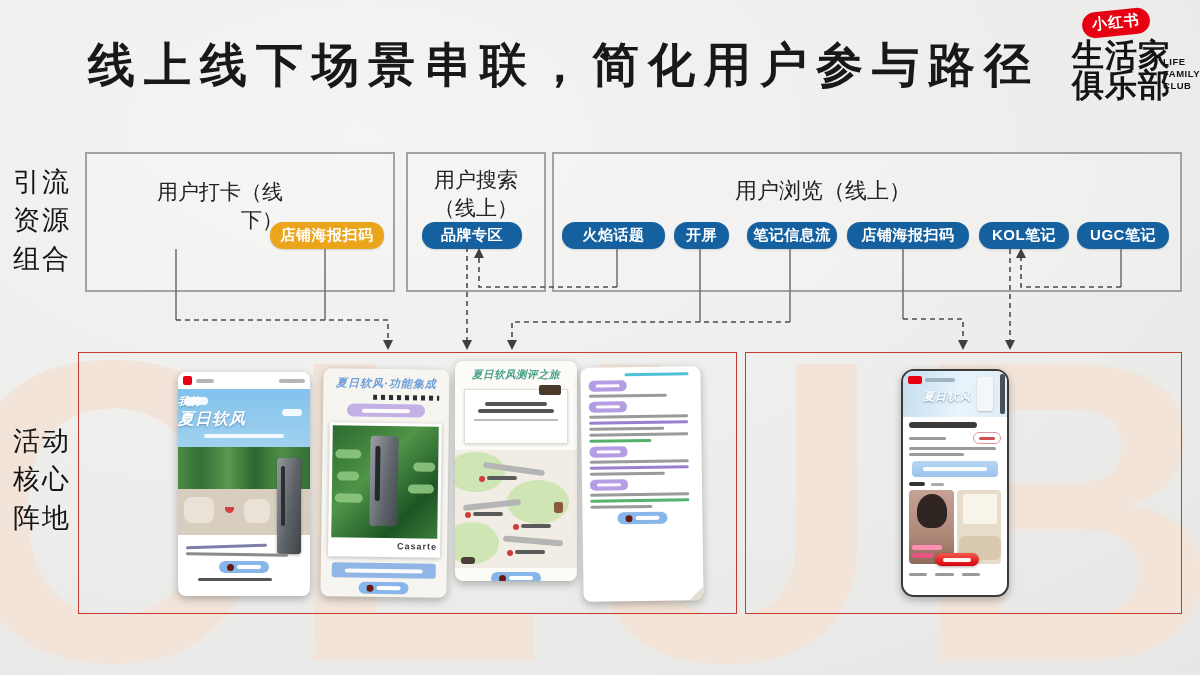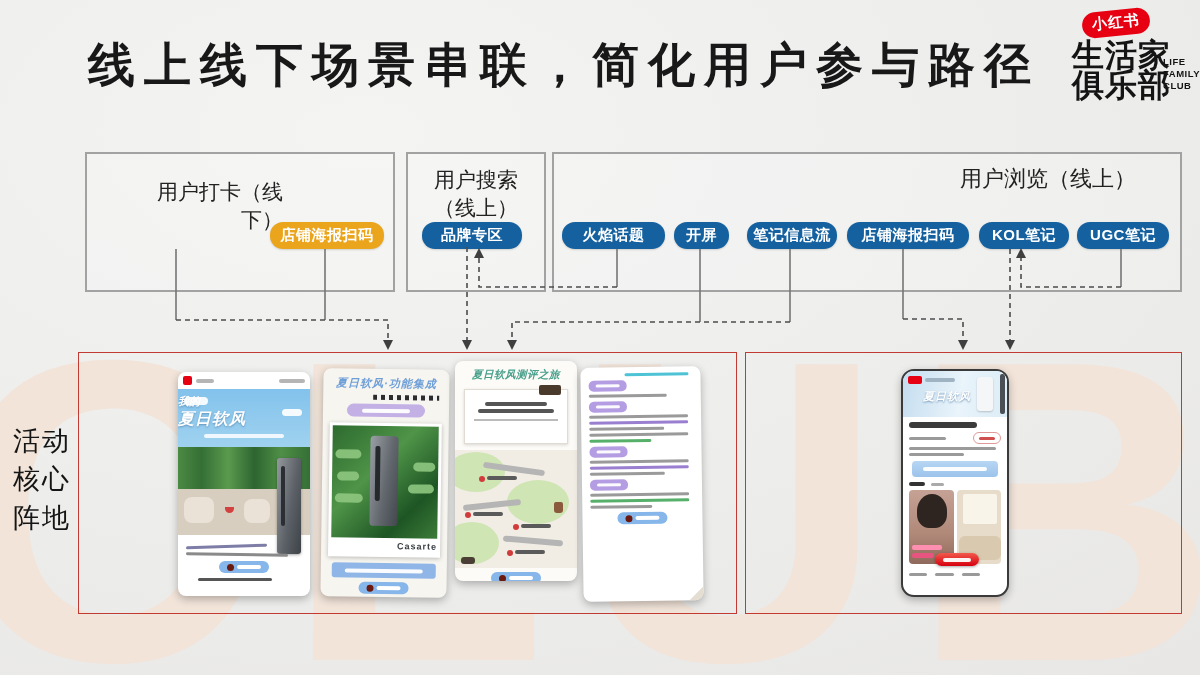--- a/index.html
+++ b/index.html
@@ -25,21 +25,21 @@
   .side-label.bottom{top:422px;}
   
   .flow-box{position:absolute;top:152px;height:140px;border:2px solid #a2a2a2;
             background:rgba(255,255,255,.18);z-index:2;box-sizing:border-box;}
   .box-a{left:85px;width:310px;}
   .box-b{left:406px;width:140px;}
   .box-c{left:552px;width:630px;}
   .flow-title{font-size:21px;color:#222;line-height:1.35;}
   .box-a .flow-title{margin:24px 0 0 62px;width:134px;text-align:right;}
   .box-b .flow-title{margin-top:12px;text-align:center;}
-  .box-c .flow-title{margin-top:10px;text-align:right;position:relative;left:-44px;font-size:22px;}
+  .box-c .flow-title{margin-top:22px;text-align:center;position:relative;left:-44px;font-size:22px;}
   .chip{position:absolute;top:68px;height:27px;border-radius:13px;display:flex;align-items:center;
         justify-content:center;color:#fff;font-size:15px;font-weight:700;letter-spacing:.5px;
         box-shadow:0 1px 2px rgba(0,0,0,.15);}
   .chip.orange{background:#EBA51D;}
   .chip.blue{background:#15619F;}
   .chip-a1{left:10px;width:162px;}
   .chip-a2{left:183px;width:114px;}
   .chip-b1{left:14px;width:100px;top:68px;}
   .chip-c1{left:8px;width:103px;}
   .chip-c2{left:120px;width:55px;}
@@ -195,20 +195,25 @@
       <div>生活家</div>
       <div>俱乐部</div>
     </div>
     <div class="logo-en">
       <div>LIFE</div>
       <div>FAMILY</div>
       <div>CLUB</div>
     </div>
   </div>
 
+  <div class="side-label top">
+    <div>引流</div>
+    <div>资源</div>
+    <div>组合</div>
+  </div>
   <div class="side-label bottom">
     <div>活动</div>
     <div>核心</div>
     <div>阵地</div>
   </div>
 
   <div class="flow-box box-a">
     <div class="flow-title">用户打卡（线下）</div>
     <div class="chip orange chip-a2">店铺海报扫码</div>
   </div>

